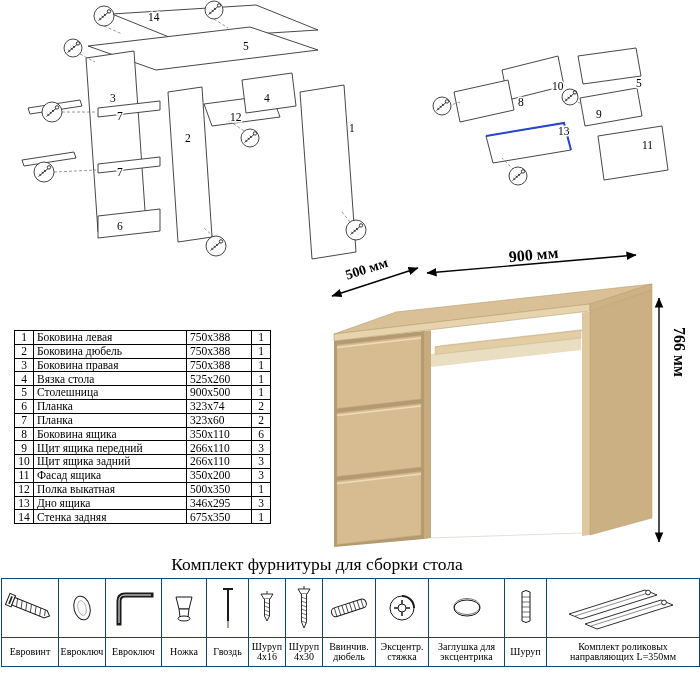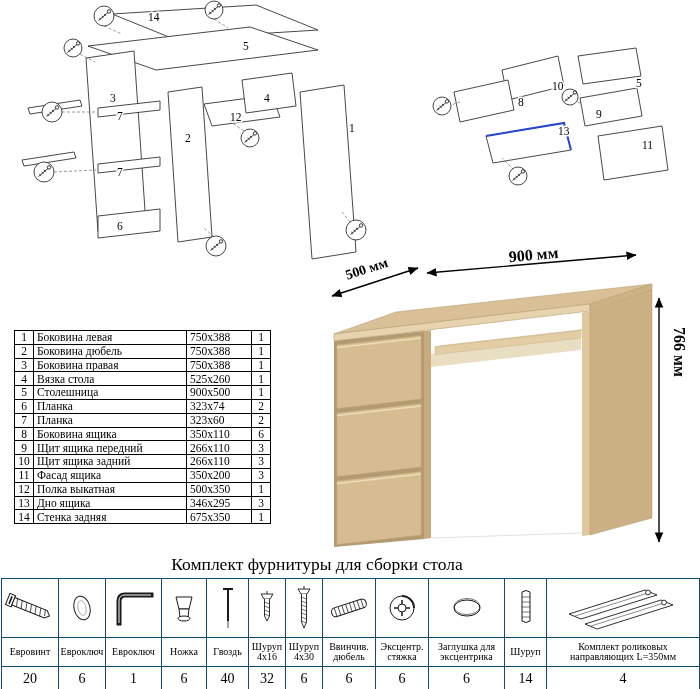--- a/index.html
+++ b/index.html
@@ -384,30 +384,16 @@
           <td class="hw-name">Ножка</td>
           <td class="hw-name">Гвоздь</td>
           <td class="hw-name">Шуруп 4x16</td>
           <td class="hw-name">Шуруп 4x30</td>
           <td class="hw-name">Ввинчив. дюбель</td>
           <td class="hw-name">Эксцентр. стяжка</td>
           <td class="hw-name">Заглушка для эксцентрика</td>
           <td class="hw-name">Шуруп</td>
           <td class="hw-name small">Комплект роликовых направляющих L=350мм</td>
         </tr>
-        <tr>
-          <td class="hw-qty">20</td>
-          <td class="hw-qty">6</td>
-          <td class="hw-qty">1</td>
-          <td class="hw-qty">6</td>
-          <td class="hw-qty">40</td>
-          <td class="hw-qty">32</td>
-          <td class="hw-qty">6</td>
-          <td class="hw-qty">6</td>
-          <td class="hw-qty">6</td>
-          <td class="hw-qty">6</td>
-          <td class="hw-qty">14</td>
-          <td class="hw-qty">4</td>
-        </tr>
       </tbody>
     </table>
 
 </div>
 
 </body></html>

